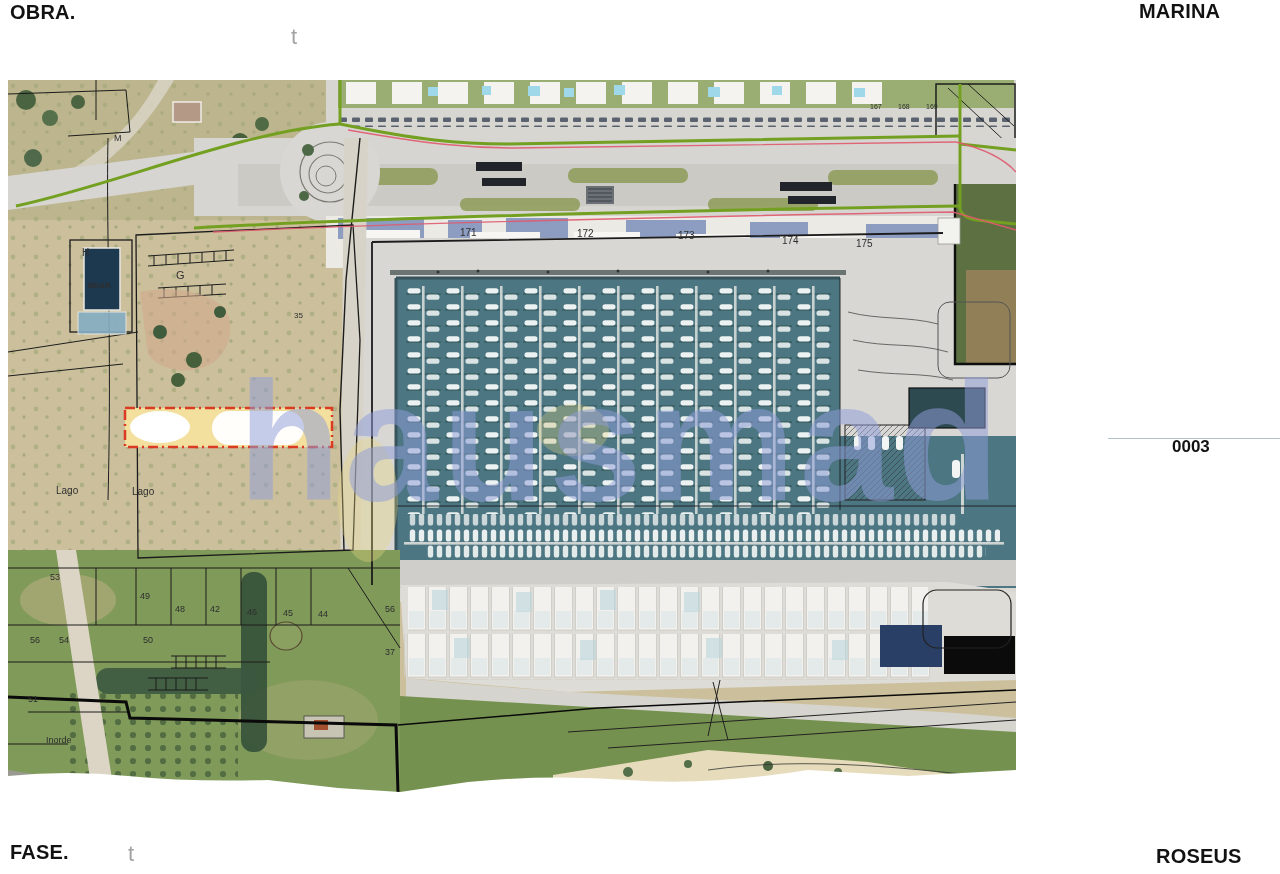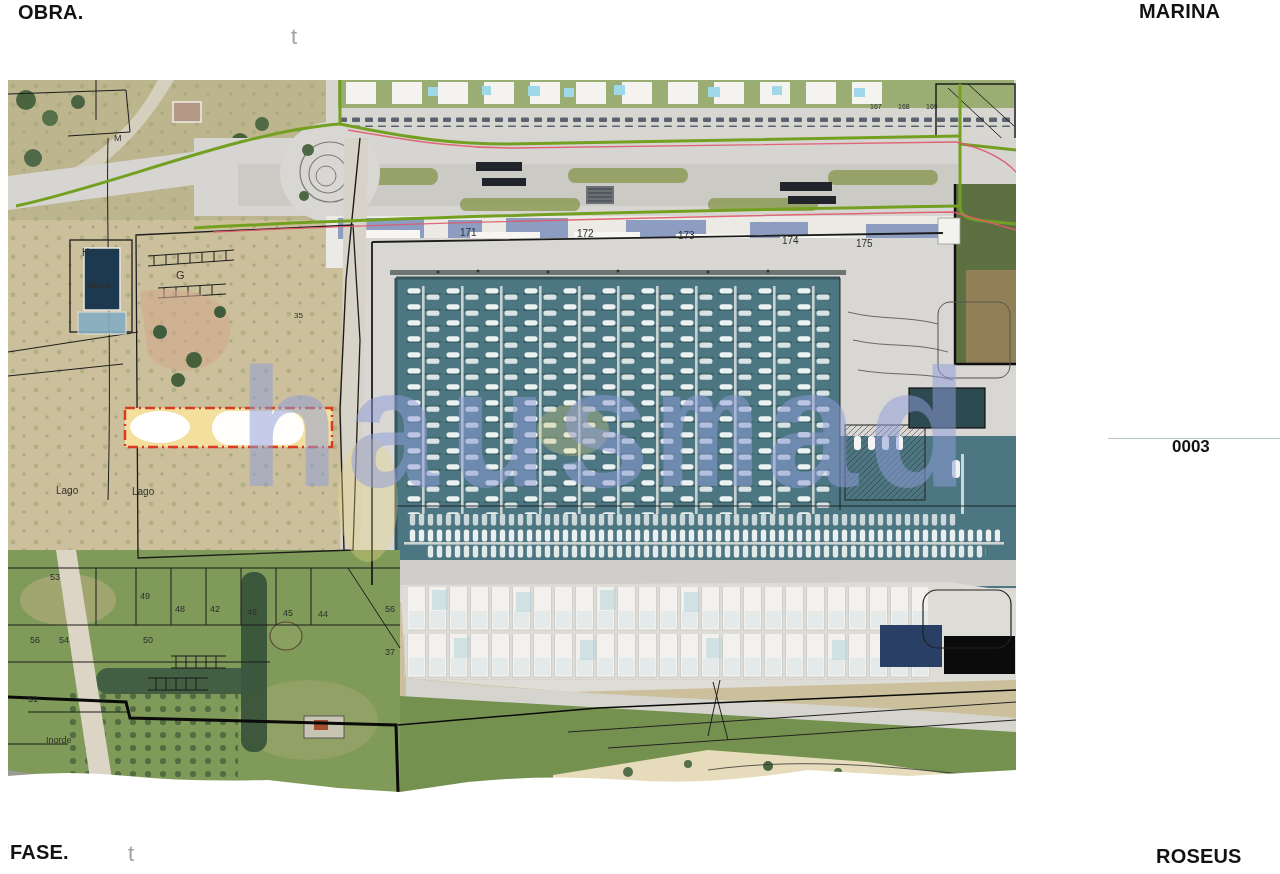--- a/index.html
+++ b/index.html
@@ -7,28 +7,28 @@
         font-family:"Liberation Sans",sans-serif;}
   .sheet-label{position:absolute;font-weight:bold;font-size:20px;color:#121212;letter-spacing:.2px;}
   .corner-t{position:absolute;font-size:22px;color:#a3a3a3;font-weight:400;}
   .sheet-number{position:absolute;font-weight:bold;font-size:17px;color:#121212;}
   .sheet-line{position:absolute;height:1px;background:#b4c2ca;}
   .map{position:absolute;left:8px;top:80px;width:1008px;height:712px;}
   .map svg{display:block;}
   .map text{font-family:"Liberation Sans",sans-serif;fill:#2e2e2e;}
   .watermark{position:absolute;left:238px;top:346px;font-size:168px;font-weight:bold;
              letter-spacing:4px;color:rgba(144,157,216,0.52);pointer-events:none;
-             font-family:Liberation Mono, monospace;text-align:center;}
+             font-family:Liberation Sans, sans-serif;text-align:center;}
 </style>
 </head>
 <body>
 
 <div class="page">
 
-  <div class="sheet-label" style="left:10px;top:1px;margin-left:8px;">OBRA.</div>
+  <div class="sheet-label" style="left:10px;top:1px;">OBRA.</div>
   <div class="corner-t" style="left:291px;top:24px;">t</div>
   <div class="sheet-label" style="left:1139px;top:0px;">MARINA</div>
 
   <div class="sheet-number" style="left:1172px;top:413px;margin-top:24px;">0003</div>
   <div class="sheet-line" style="left:1108px;top:438px;width:172px;"></div>
 
   <div class="sheet-label" style="left:10px;top:841px;">FASE.</div>
   <div class="corner-t" style="left:128px;top:841px;">t</div>
   <div class="sheet-label" style="left:1156px;top:845px;text-align:right;">ROSEUS</div>
 

